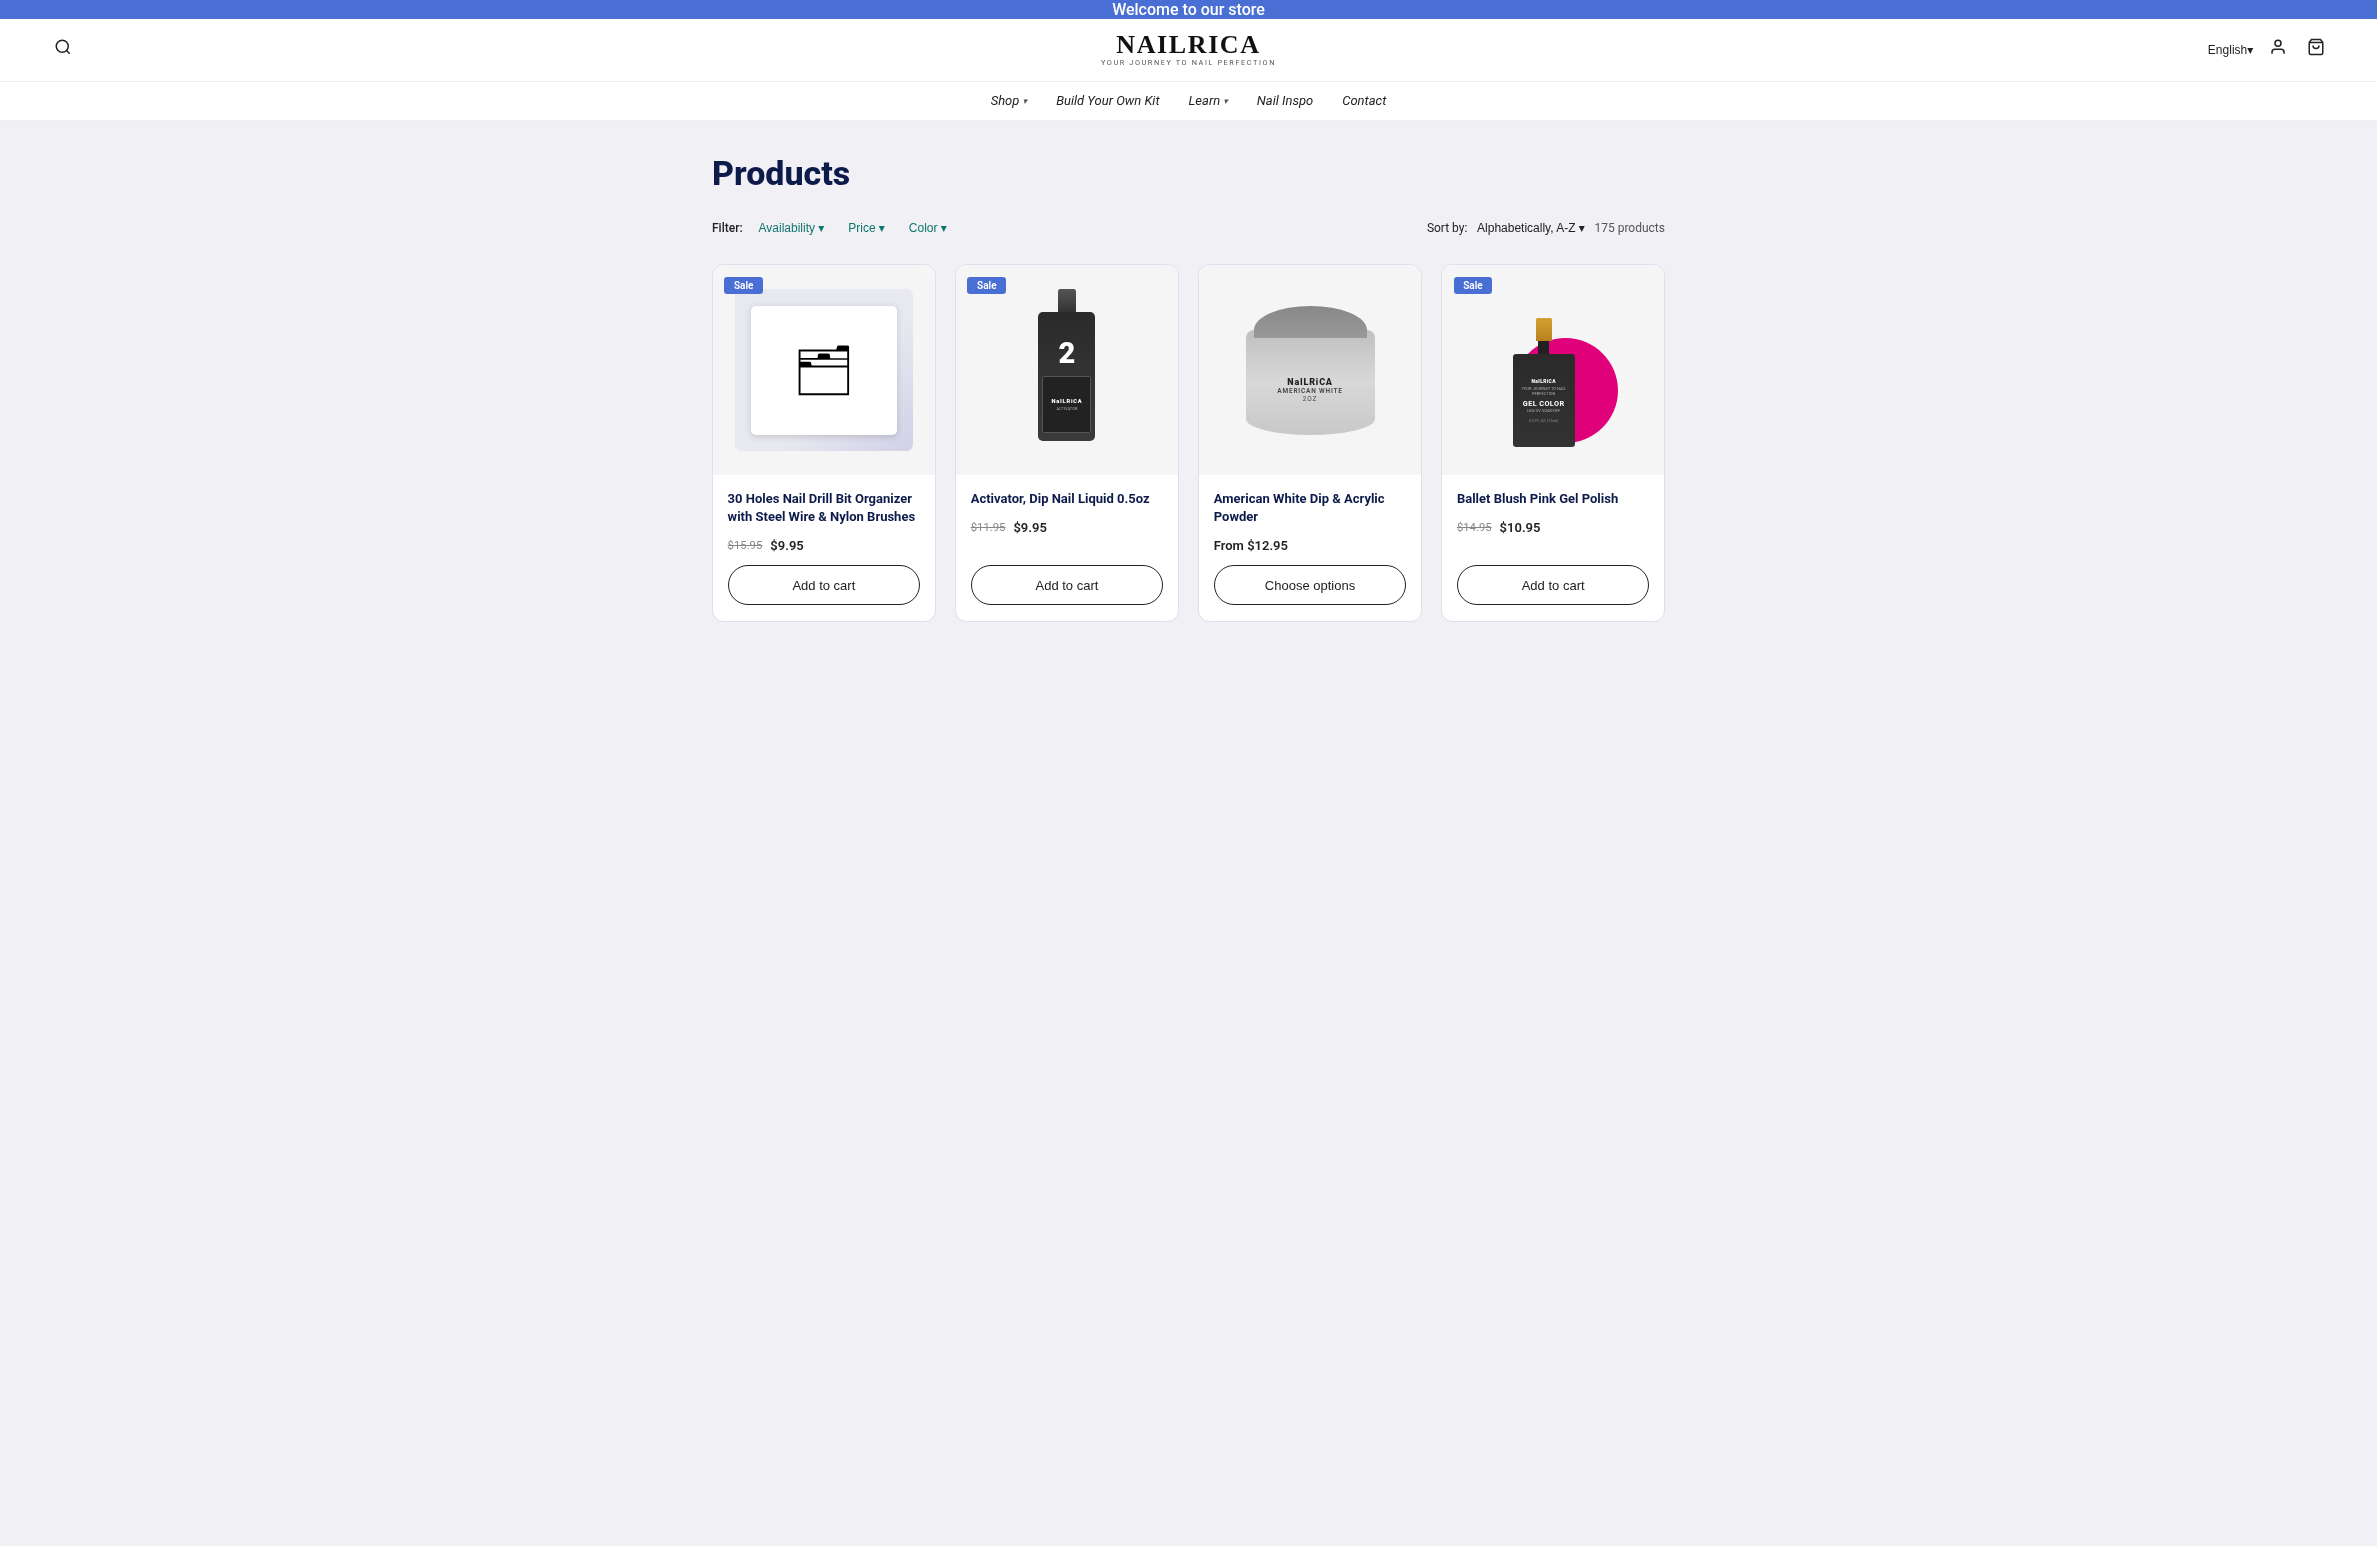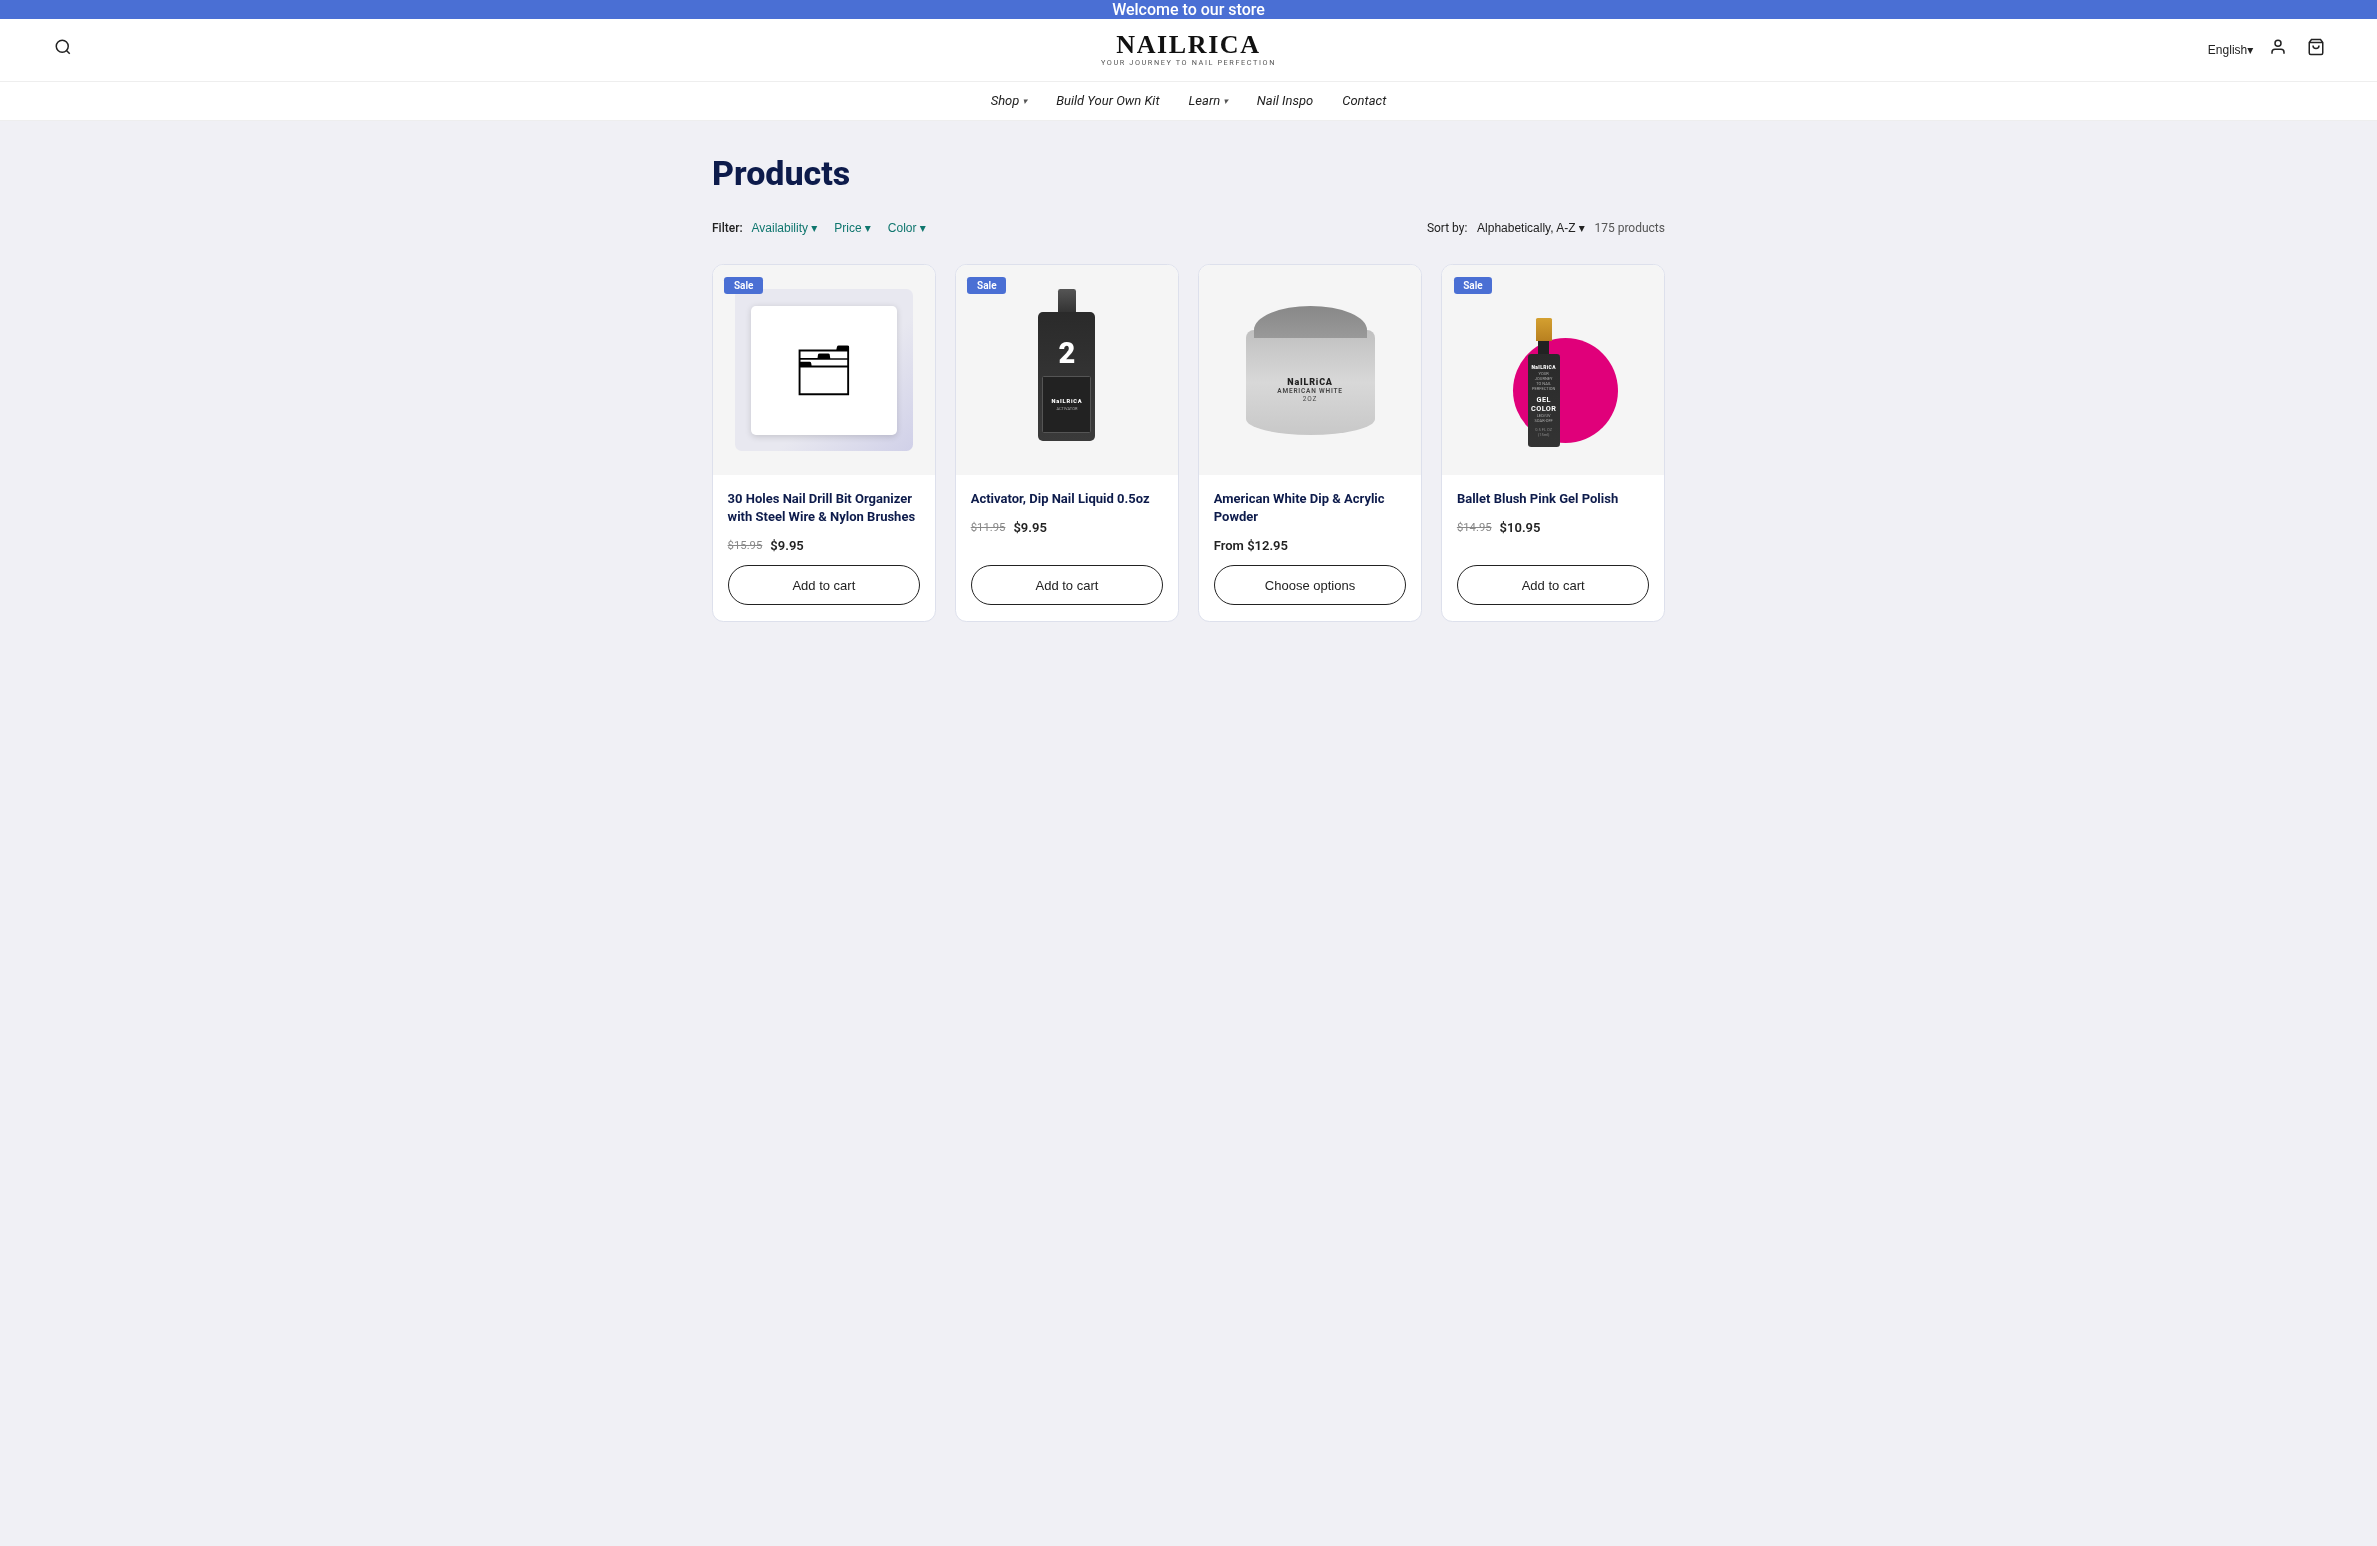--- a/index.html
+++ b/index.html
@@ -122,21 +122,21 @@
     
     .filter-bar {
       display: flex;
       align-items: center;
       justify-content: space-between;
       margin-bottom: 24px;
     }
     .filter-left {
       display: flex;
       align-items: center;
-      gap: 1px;
+      gap: 8px;
     }
     .filter-label {
       font-size: 12px;
       color: #222;
       font-weight: 500;
     }
     .filter-btn {
       background: none;
       border: none;
       cursor: pointer;
@@ -451,21 +451,21 @@
         <div style="position:relative; width:146px; height:178px;">
 
           <div style="position:absolute; width:105px; height:105px; background:#e0007a; border-radius:50%; bottom:16px; right:8px;"></div>
 
           <div style="position:absolute; bottom:12px; left:40px; width:47px; height:129px; display:flex; flex-direction:column; align-items:center; z-index:3;">
 
             <div style="width:16px; height:24px; background:linear-gradient(180deg,#d4a030,#b88020); border-radius:1.6px 1.6px 0 0; margin-bottom:0;"></div>
 
             <div style="width:11.3px; height:13px; background:#222;"></div>
 
-            <div style="width:32px; height:97px; background:linear-gradient(180deg,#2a2a2a,#333); border-radius:3.2px; display:flex; flex-direction:column; align-items:center; justify-content:center; padding:4.9px;">
+            <div style="width:62px; height:97px; background:linear-gradient(180deg,#2a2a2a,#333); border-radius:3.2px; display:flex; flex-direction:column; align-items:center; justify-content:center; padding:4.9px;">
               <div style="font-size:4.9px; font-weight:900; color:white; letter-spacing:0.4px; text-align:center;">NaILRiCA</div>
               <div style="font-size:4px; color:#aaa; text-align:center; margin-top:1.6px;">YOUR JOURNEY TO NAIL PERFECTION</div>
               <div style="font-size:7.3px; font-weight:700; color:white; text-align:center; margin-top:3.2px; letter-spacing:0.4px;">GEL COLOR</div>
               <div style="font-size:4px; color:#aaa; text-align:center;">LED/UV SOAK-OFF</div>
               <div style="font-size:4px; color:#888; text-align:center; margin-top:4.9px;">0.5 FL OZ (15ml)</div>
             </div>
           </div>
         </div>
       </div>
       <div class="product-info">

